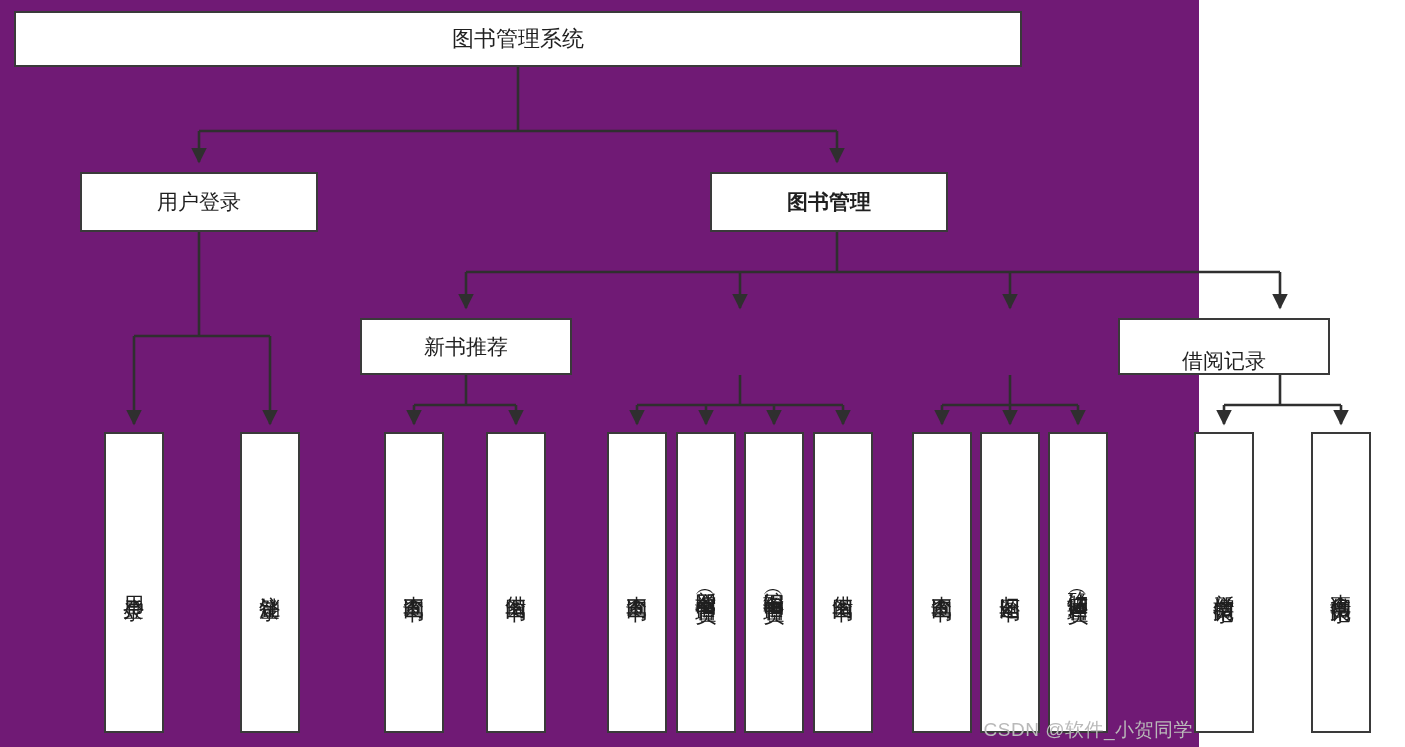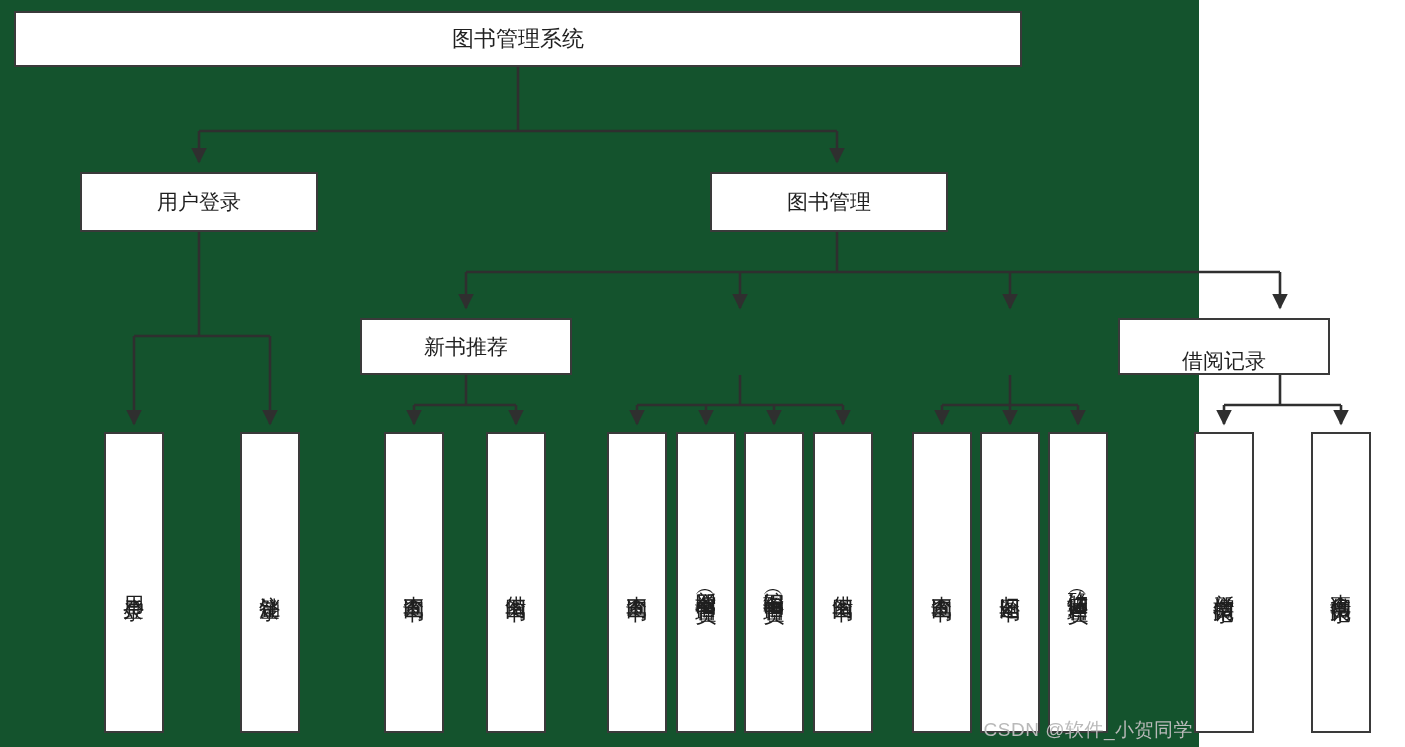--- a/index.html
+++ b/index.html
@@ -1,18 +1,18 @@
 <!DOCTYPE html>
 <html><head>
 <meta charset="utf-8">
 <style>
   html,body{margin:0;padding:0;background:#ffffff;}
   body{width:1405px;height:747px;overflow:hidden;
        font-family:"Liberation Sans","DejaVu Sans",sans-serif;}
-  #diagram-root{position:relative;width:1199px;height:747px;background:#14532d;}
+  #diagram-root{position:relative;width:1199px;height:747px;background:#701a75;}
   svg#tree{position:absolute;left:0;top:0;width:1405px;height:747px;}
   .node-box{position:absolute;box-sizing:border-box;
             border:2.5px solid #3a3a3a;background:#ffffff;
             display:flex;align-items:center;justify-content:center;}
   .node-label{color:#1f1f1f;line-height:1.12;text-align:center;white-space:pre;}
   .h-label{font-size:21px;}
   .v-label{writing-mode:vertical-rl;text-orientation:upright;
            letter-spacing:2px;font-size:21px;}
   #root-node .node-label{font-size:22px;}
   #watermark{position:absolute;right:6px;bottom:4px;
@@ -74,21 +74,21 @@
     </g>
   </svg>
 
   <div class="node-box" id="root-node" style="left:14px;top:11px;width:1008px;height:56px;">
     <span class="node-label h-label">图书管理系统</span>
   </div>
 
   <div class="node-box" style="left:80px;top:172px;width:238px;height:60px;">
     <span class="node-label h-label">用户登录</span>
   </div>
-  <div class="node-box" style="left:710px;top:172px;width:238px;height:60px;">
+  <div class="node-box" style="left:710px;top:172px;width:238px;height:60px;font-weight:bold;">
     <span class="node-label h-label">图书管理</span>
   </div>
 
   <div class="node-box" style="left:360px;top:318px;width:212px;height:57px;">
     <span class="node-label h-label">新书推荐</span>
   </div>
   <div class="node-box" style="left:1118px;top:318px;width:212px;height:57px;align-items:flex-end;">
     <span class="node-label h-label">借阅记录</span>
   </div>
 

